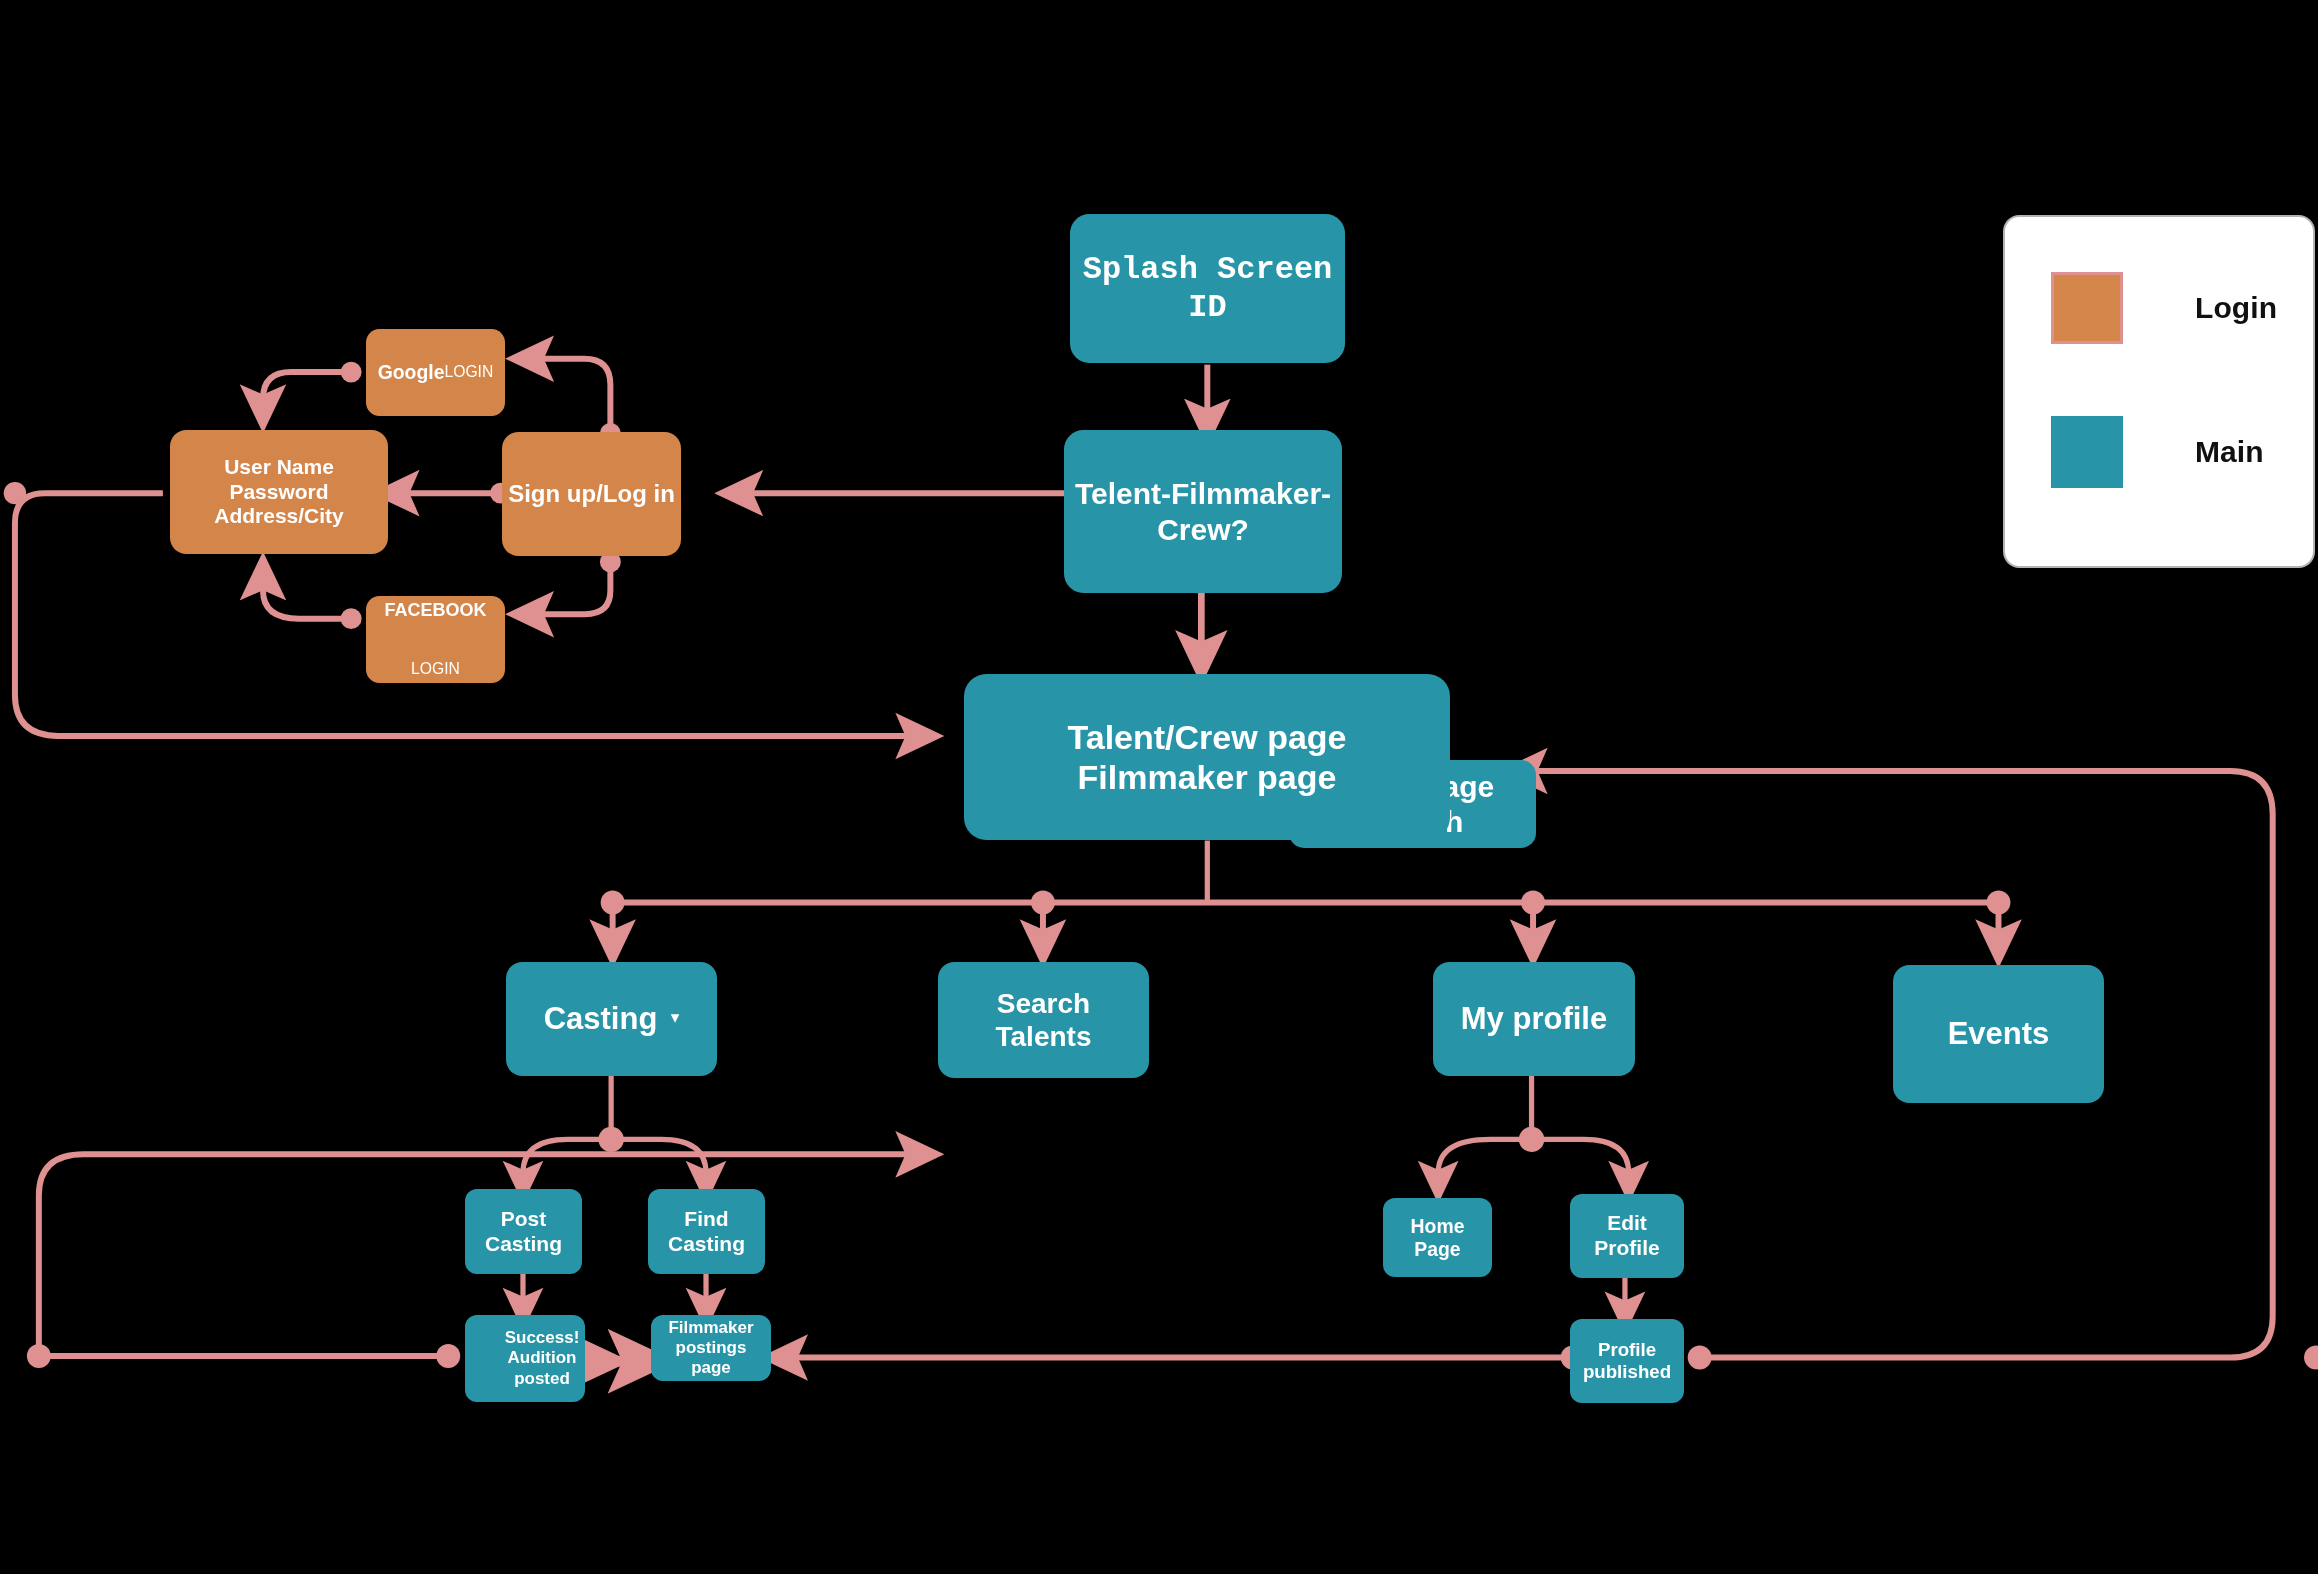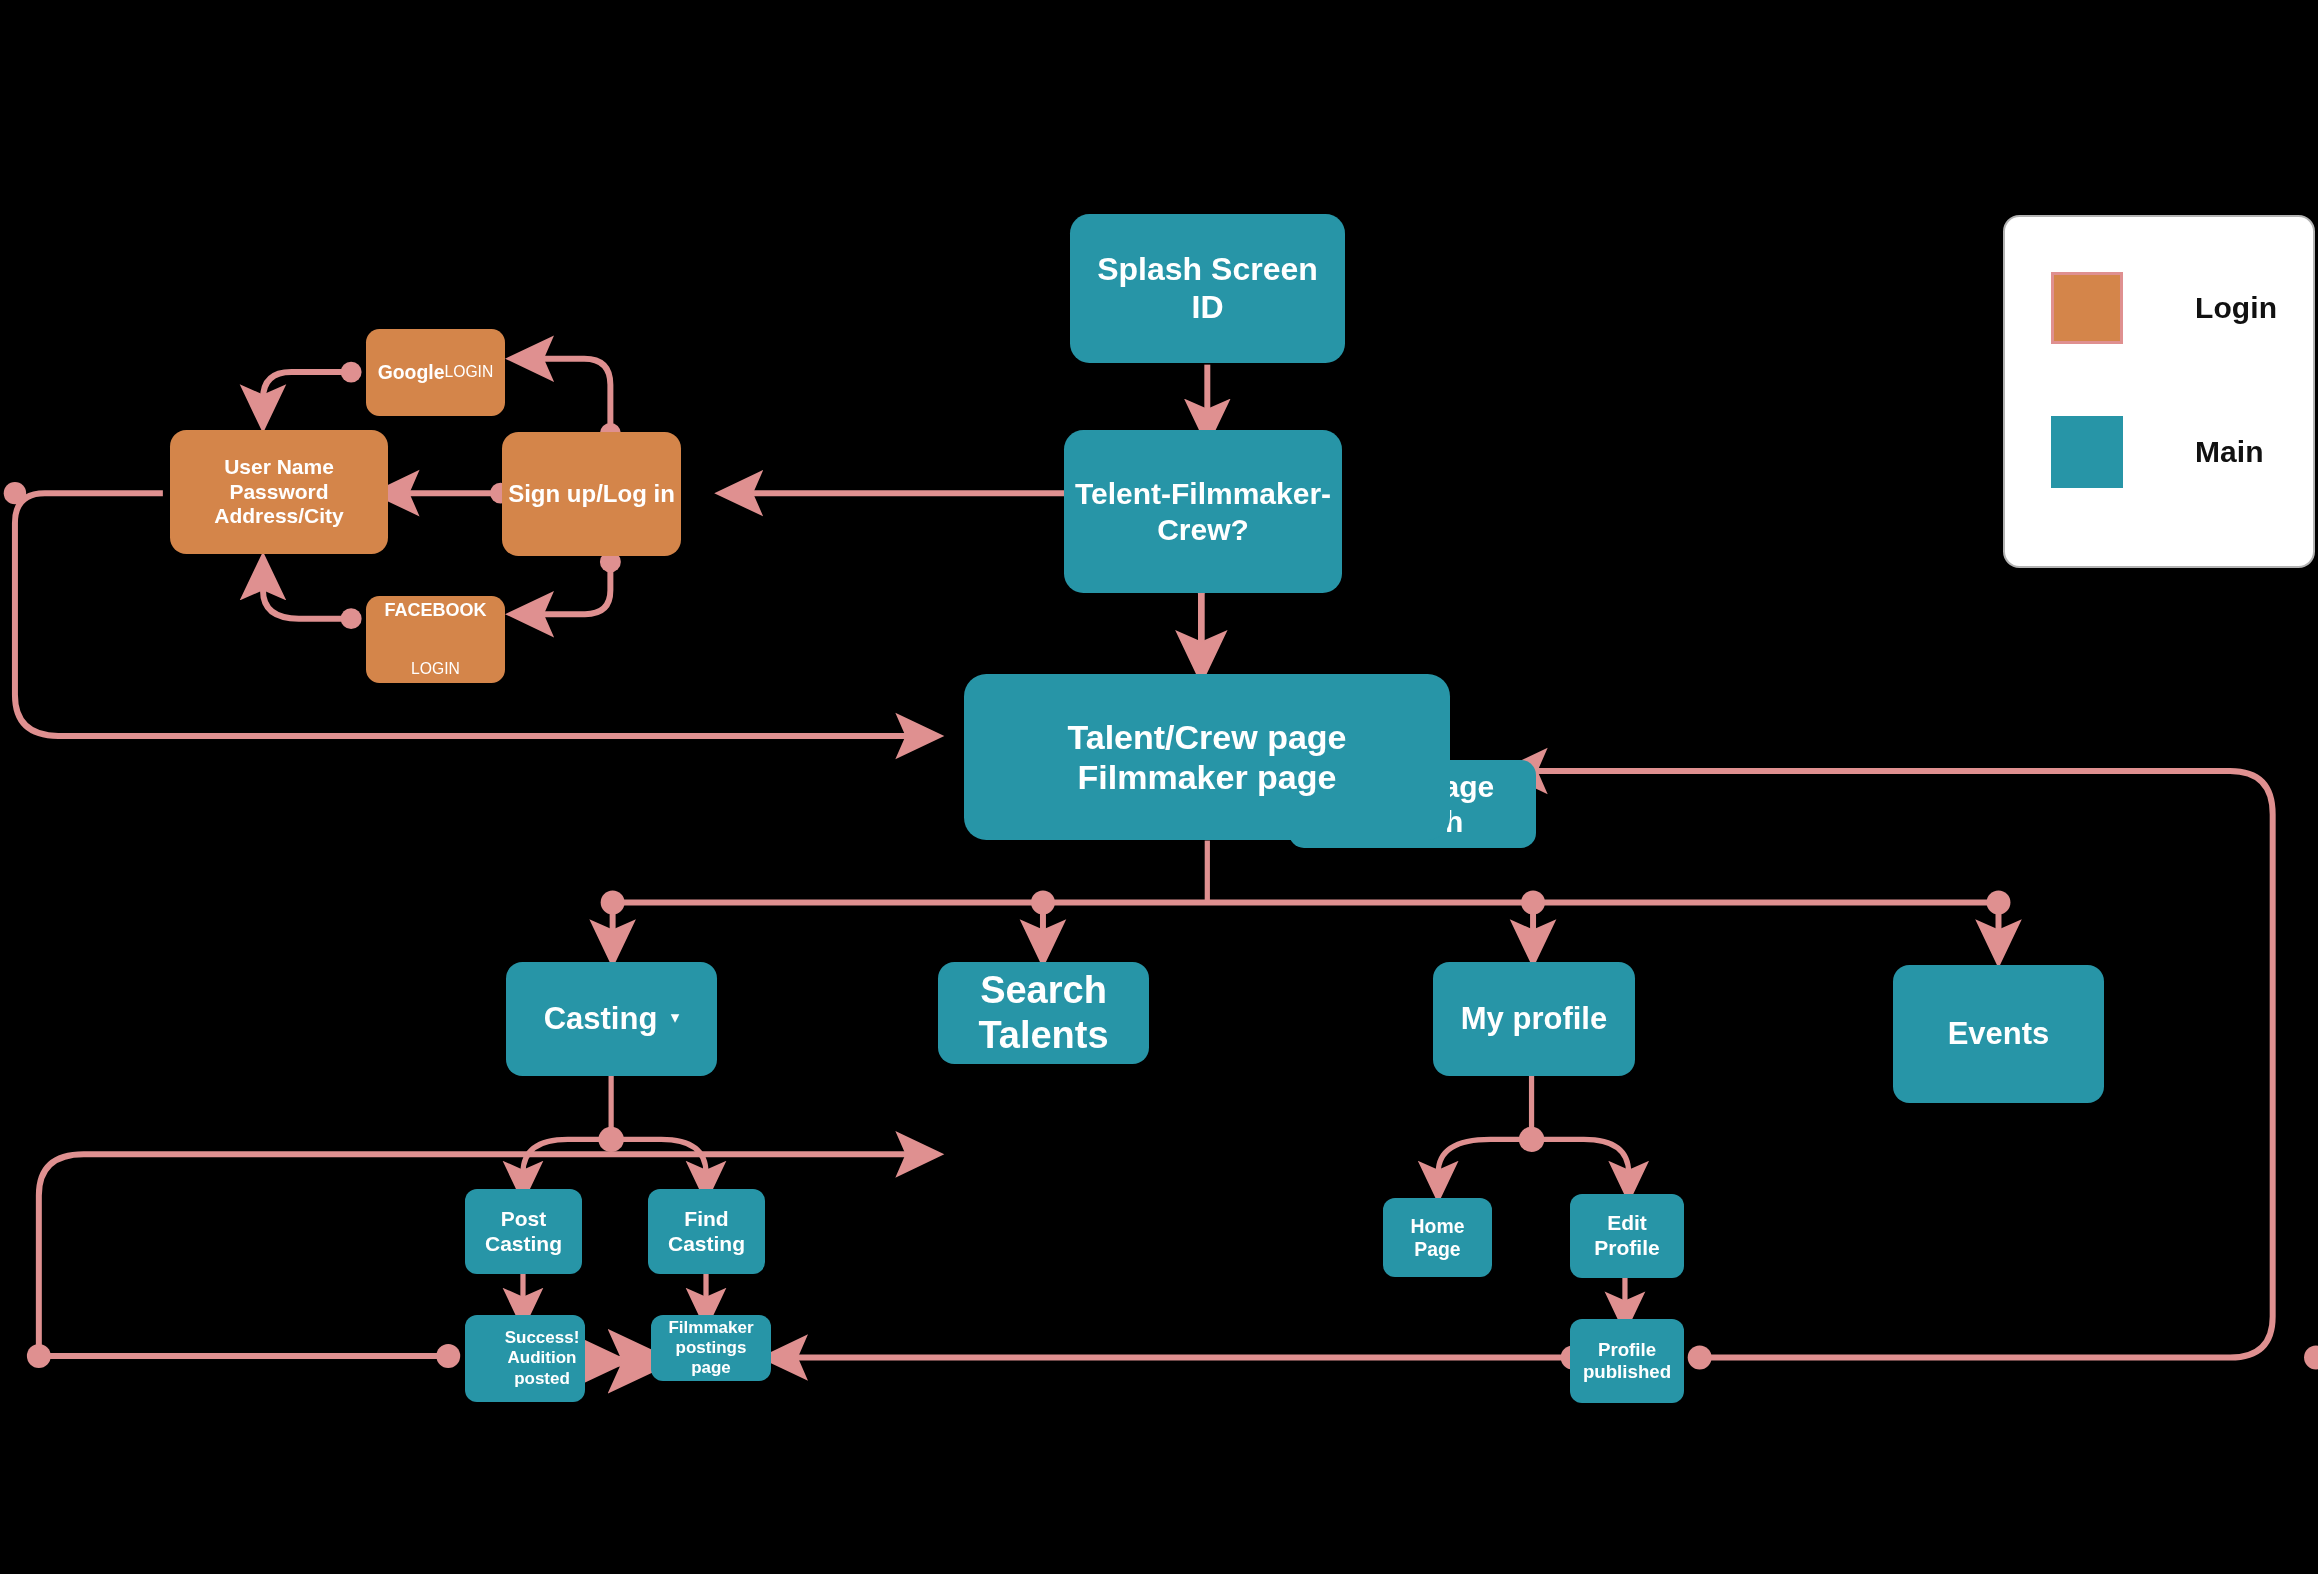--- a/index.html
+++ b/index.html
@@ -165,21 +165,21 @@
       <circle cx="2050" cy="1525" r="17" fill="#df9090" stroke="none"></circle>
 
       <path d="M2175,1710 L2175,1765" stroke-width="7" marker-end="url(#ah)"></path>
 
       <path d="M2275,1817 L2985,1817 Q3042,1817 3042,1762 L3042,1090 Q3042,1032 2985,1032 L2030,1032" stroke-width="8" marker-end="url(#ah)"></path>
       <circle cx="2275" cy="1817" r="16" fill="#df9090" stroke="none"></circle>
       <circle cx="3100" cy="1817" r="16" fill="#df9090" stroke="none"></circle>
     </g>
   </svg>
 
-  <div class="node main" style="left:1070px; top:214px; width:275px; height:149px; font-size:32px;">
+  <div class="node main" style="left:1070px; top:214px; width:275px; height:149px; font-size:32px;font-family:Liberation Mono, monospace;">
     <span class="lbl">Splash Screen
 ID</span>
   </div>
 
   <div class="node main" style="left:1064px; top:430px; width:278px; height:163px; font-size:30px;">
     <span class="lbl">Telent-Filmmaker-
 Crew?</span>
   </div>
 
   <div class="node login" style="left:502px; top:432px; width:179px; height:124px; font-size:24px; border-radius:16.4px;">
@@ -210,21 +210,21 @@
   <div class="node main" style="left:964px; top:674px; width:486px; height:166px; font-size:34px; border-radius:22.4px;">
     <span class="lbl">Talent/Crew page
 Filmmaker page</span>
   </div>
 
   <div class="node main" style="left:506px; top:962px; width:211px; height:114px; font-size:31px; border-radius:16.4px;">
     <span class="lbl">Casting</span>
     <span class="chev">▾</span>
   </div>
 
-  <div class="node main" style="left:938px; top:962px; width:211px; height:102px; font-size:38px; border-radius:16.4px;">
+  <div class="node main" style="left:938px; top:962px; width:211px; height:116px; font-size:28px; border-radius:16.4px;">
     <span class="lbl">Search
 Talents</span>
   </div>
 
   <div class="node main" style="left:1433px; top:962px; width:202px; height:114px; font-size:31px; border-radius:16.4px;">
     <span class="lbl">My profile</span>
   </div>
 
   <div class="node main" style="left:1893px; top:965px; width:211px; height:138px; font-size:31px; border-radius:16.4px;">
     <span class="lbl">Events</span>

